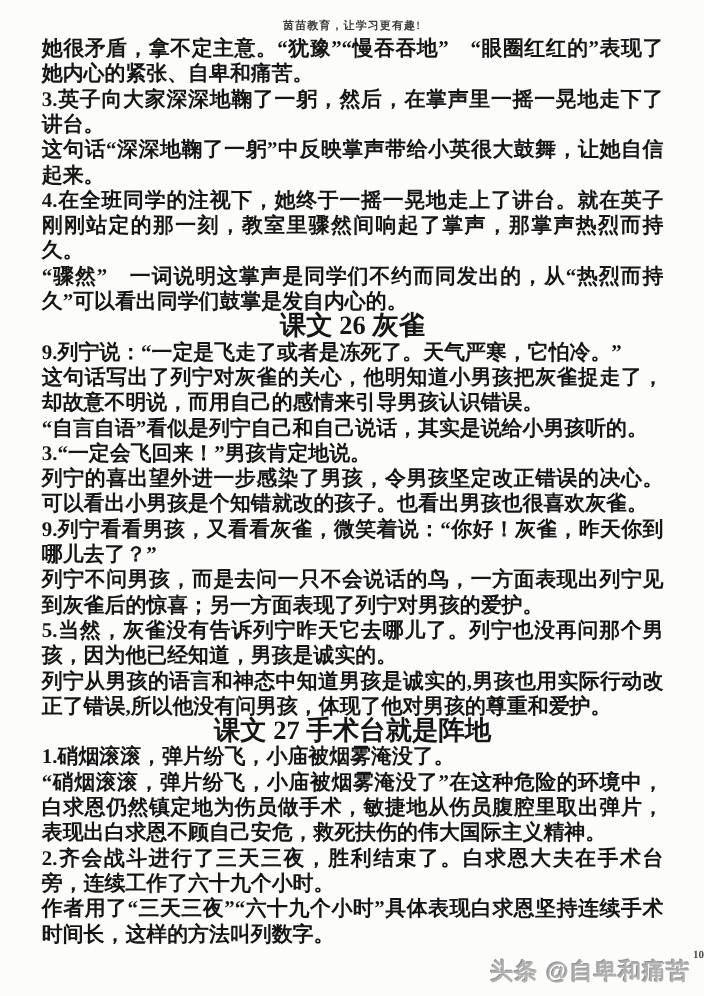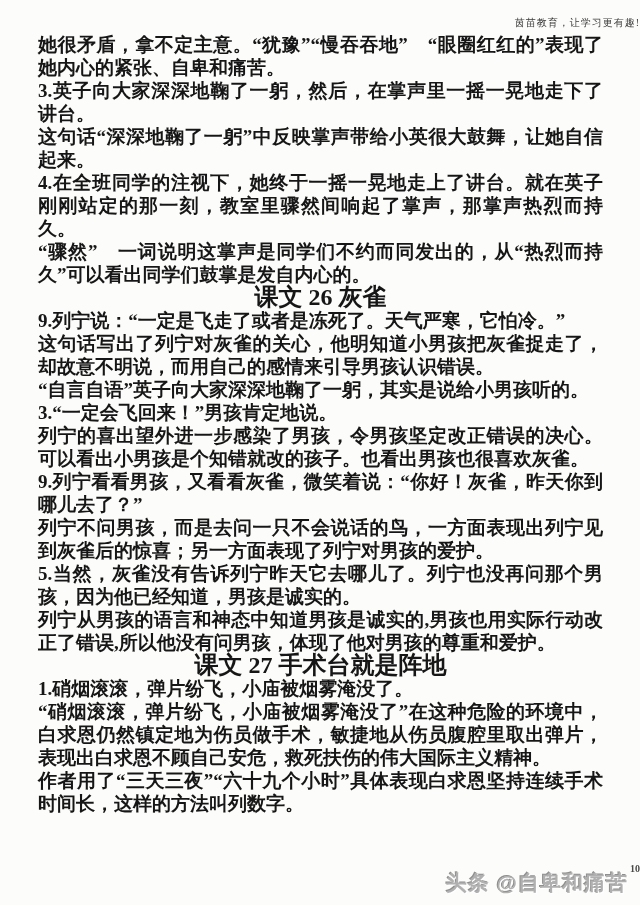--- a/index.html
+++ b/index.html
@@ -17,25 +17,25 @@
     width: 640px;
     height: 905px;
     overflow: hidden;
     background: #fcfcfa;
   }
   .slogan {
     position: absolute;
     top: 16px;
     left: 0;
     width: 100%;
-    text-align: right;
+    text-align: center;
     font-size: 10px;
     letter-spacing: 1px;
     color: #3c3c3c;
-    font-weight: 400;
+    font-weight: 700;
   }
   .content {
     position: absolute;
     top: 33px;
     left: 38px;
     width: 565px;
     color: #161616;
     font-size: 19px;
     line-height: 23px;
     font-weight: 700;
@@ -81,29 +81,30 @@
 
   <div class="content">
       <p class="para">她很矛盾，拿不定主意。“犹豫”“慢吞吞地”　“眼圈红红的”表现了她内心的紧张、自卑和痛苦。</p>
       <p class="para">3.英子向大家深深地鞠了一躬，然后，在掌声里一摇一晃地走下了讲台。</p>
       <p class="para">这句话“深深地鞠了一躬”中反映掌声带给小英很大鼓舞，让她自信起来。</p>
       <p class="para">4.在全班同学的注视下，她终于一摇一晃地走上了讲台。就在英子刚刚站定的那一刻，教室里骤然间响起了掌声，那掌声热烈而持久。</p>
       <p class="para">“骤然”　一词说明这掌声是同学们不约而同发出的，从“热烈而持久”可以看出同学们鼓掌是发自内心的。</p>
       <h2 class="heading">课文 26 灰雀</h2>
       <p class="para">9.列宁说：“一定是飞走了或者是冻死了。天气严寒，它怕冷。”</p>
       <p class="para">这句话写出了列宁对灰雀的关心，他明知道小男孩把灰雀捉走了，却故意不明说，而用自己的感情来引导男孩认识错误。</p>
-      <p class="para">“自言自语”英子向大家深深地鞠了一躬，其实是说给小男孩听的。</p>
+      <p class="para">“自言自语”看似是列宁自己和自己说话，其实是说给小男孩听的。</p>
       <p class="para">3.“一定会飞回来！”男孩肯定地说。</p>
       <p class="para">列宁的喜出望外进一步感染了男孩，令男孩坚定改正错误的决心。可以看出小男孩是个知错就改的孩子。也看出男孩也很喜欢灰雀。</p>
       <p class="para">9.列宁看看男孩，又看看灰雀，微笑着说：“你好！灰雀，昨天你到哪儿去了？”</p>
       <p class="para">列宁不问男孩，而是去问一只不会说话的鸟，一方面表现出列宁见到灰雀后的惊喜；另一方面表现了列宁对男孩的爱护。</p>
       <p class="para">5.当然，灰雀没有告诉列宁昨天它去哪儿了。列宁也没再问那个男孩，因为他已经知道，男孩是诚实的。</p>
       <p class="para">列宁从男孩的语言和神态中知道男孩是诚实的,男孩也用实际行动改正了错误,所以他没有问男孩，体现了他对男孩的尊重和爱护。</p>
       <h2 class="heading">课文 27 手术台就是阵地</h2>
       <p class="para">1.硝烟滚滚，弹片纷飞，小庙被烟雾淹没了。</p>
       <p class="para">“硝烟滚滚，弹片纷飞，小庙被烟雾淹没了”在这种危险的环境中，白求恩仍然镇定地为伤员做手术，敏捷地从伤员腹腔里取出弹片，表现出白求恩不顾自己安危，救死扶伤的伟大国际主义精神。</p>
+      <p class="para">2.齐会战斗进行了三天三夜，胜利结束了。白求恩大夫在手术台旁，连续工作了六十九个小时。</p>
       <p class="para">作者用了“三天三夜”“六十九个小时”具体表现白求恩坚持连续手术时间长，这样的方法叫列数字。</p>
     </div>
 
   <div class="page-number">10</div>
 
   <div class="watermark">头条 @自卑和痛苦</div>
 </div>
 
 </body></html>

